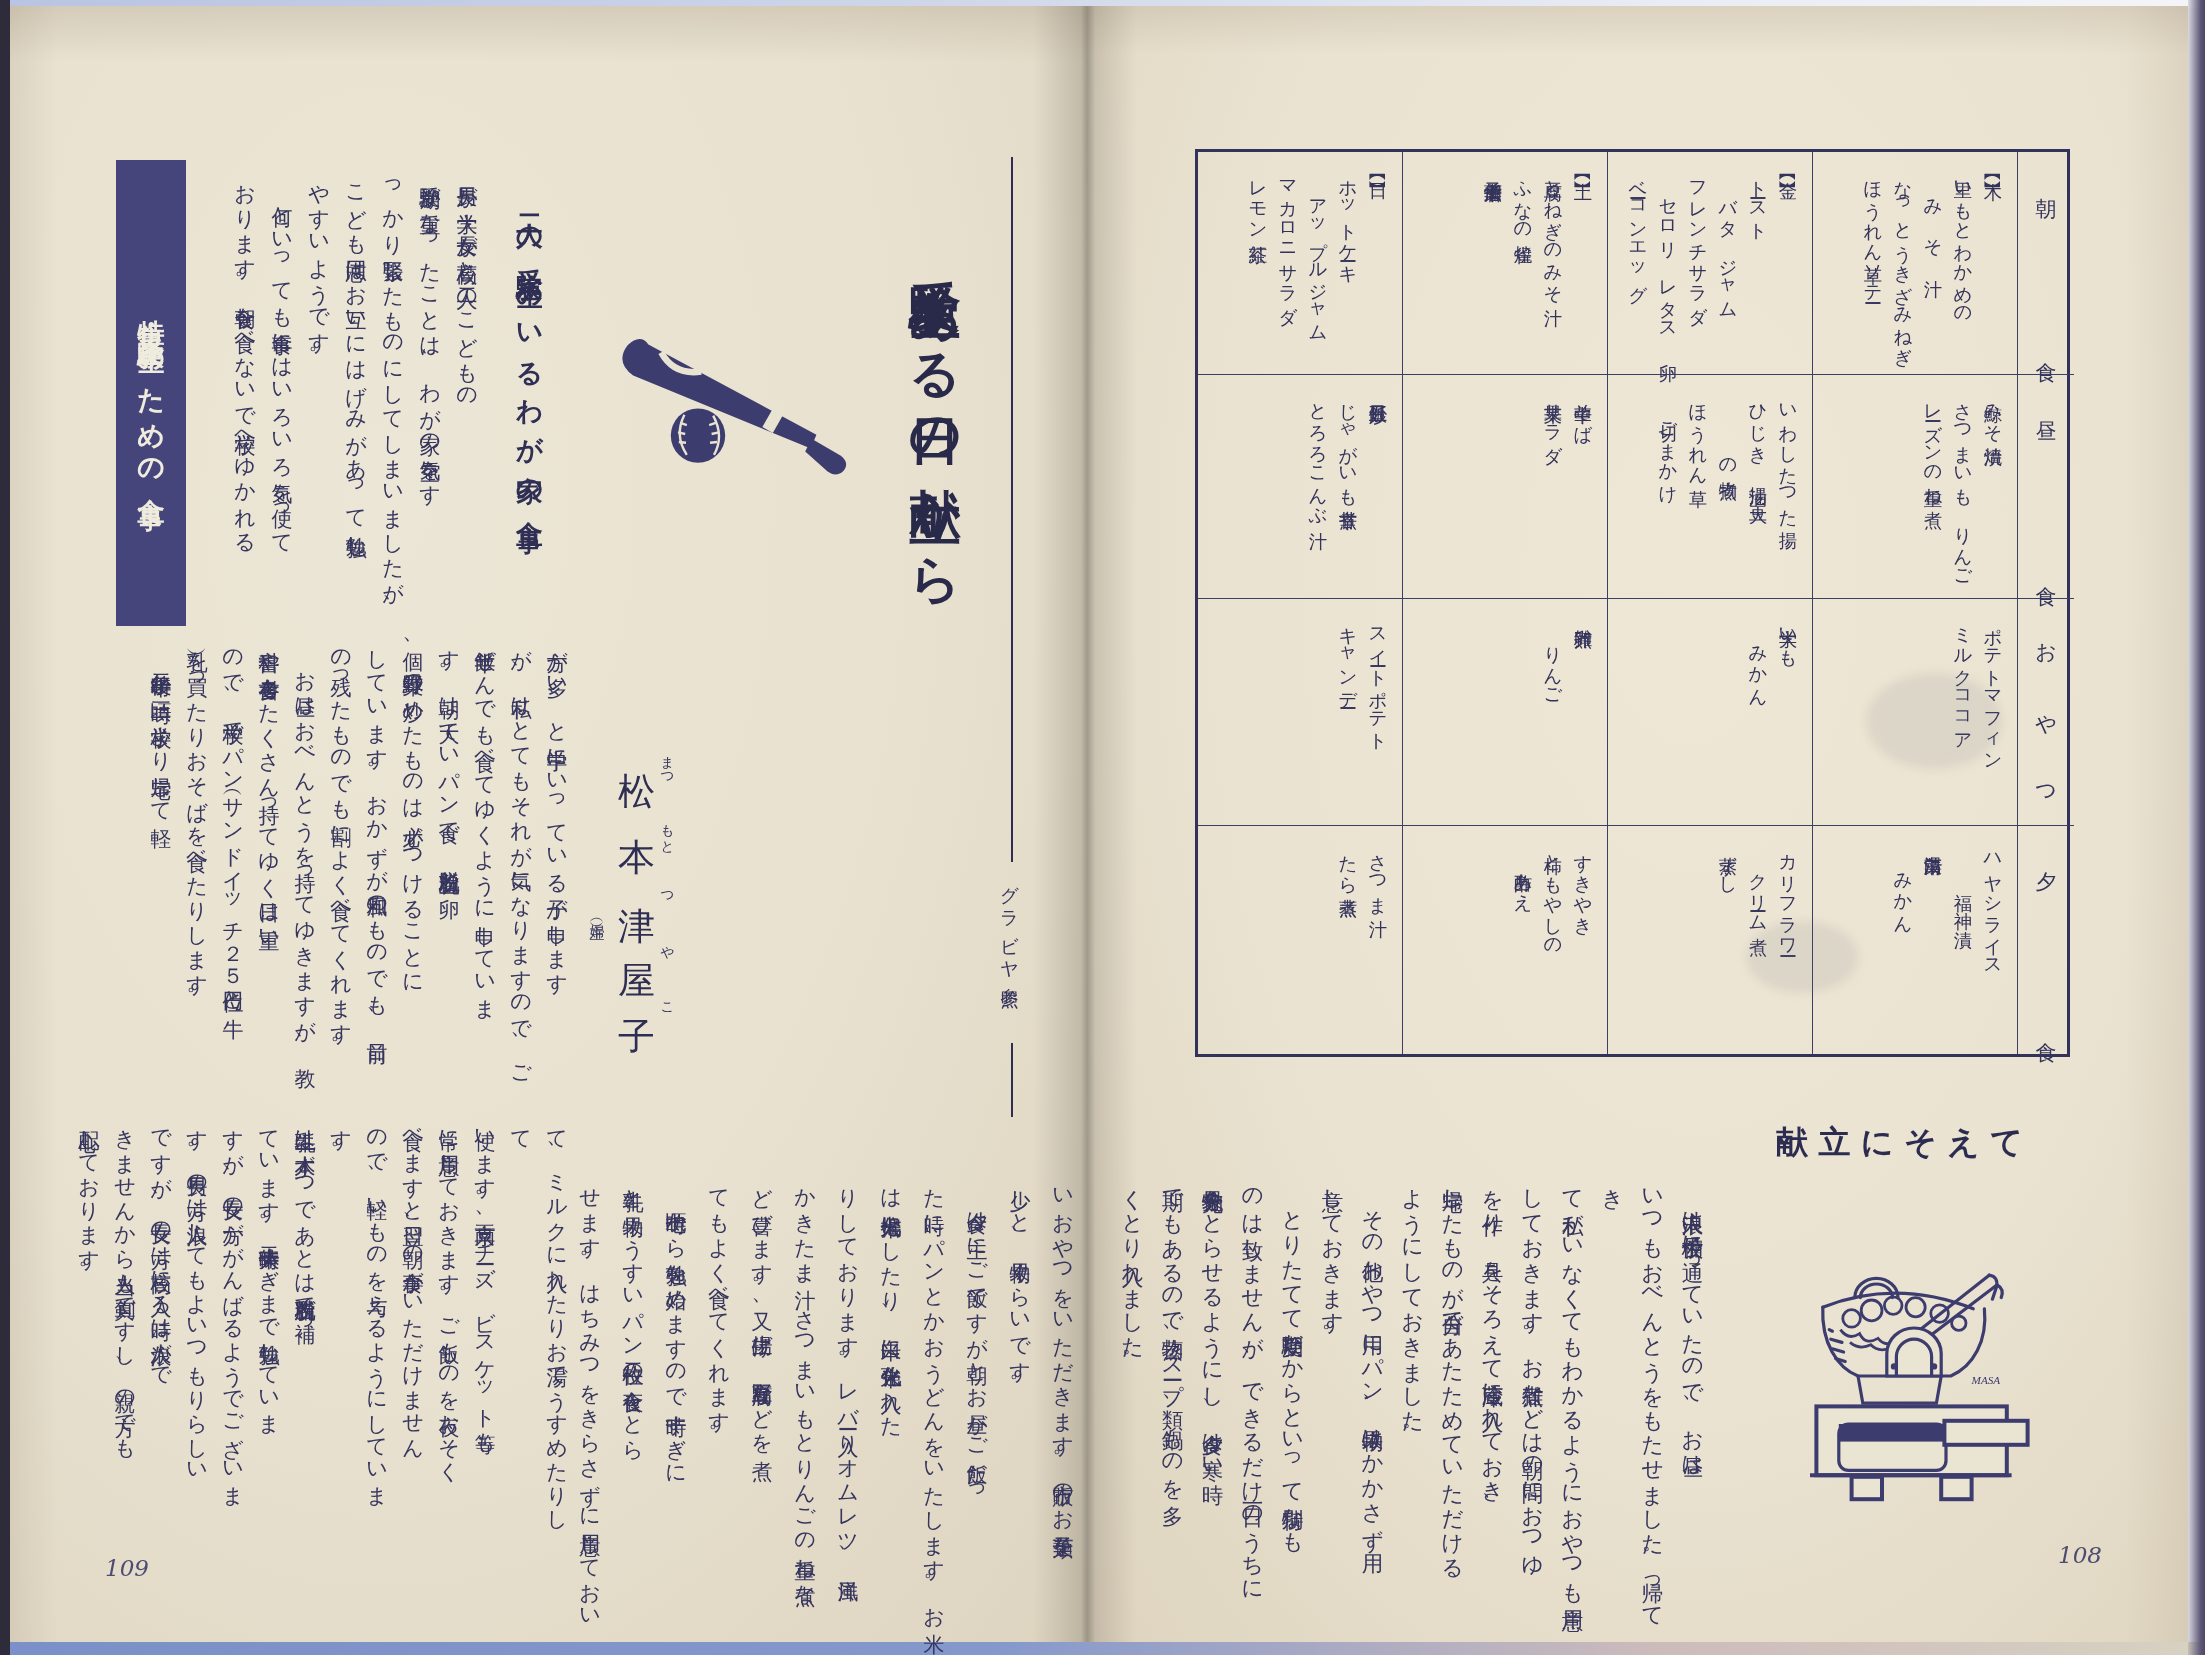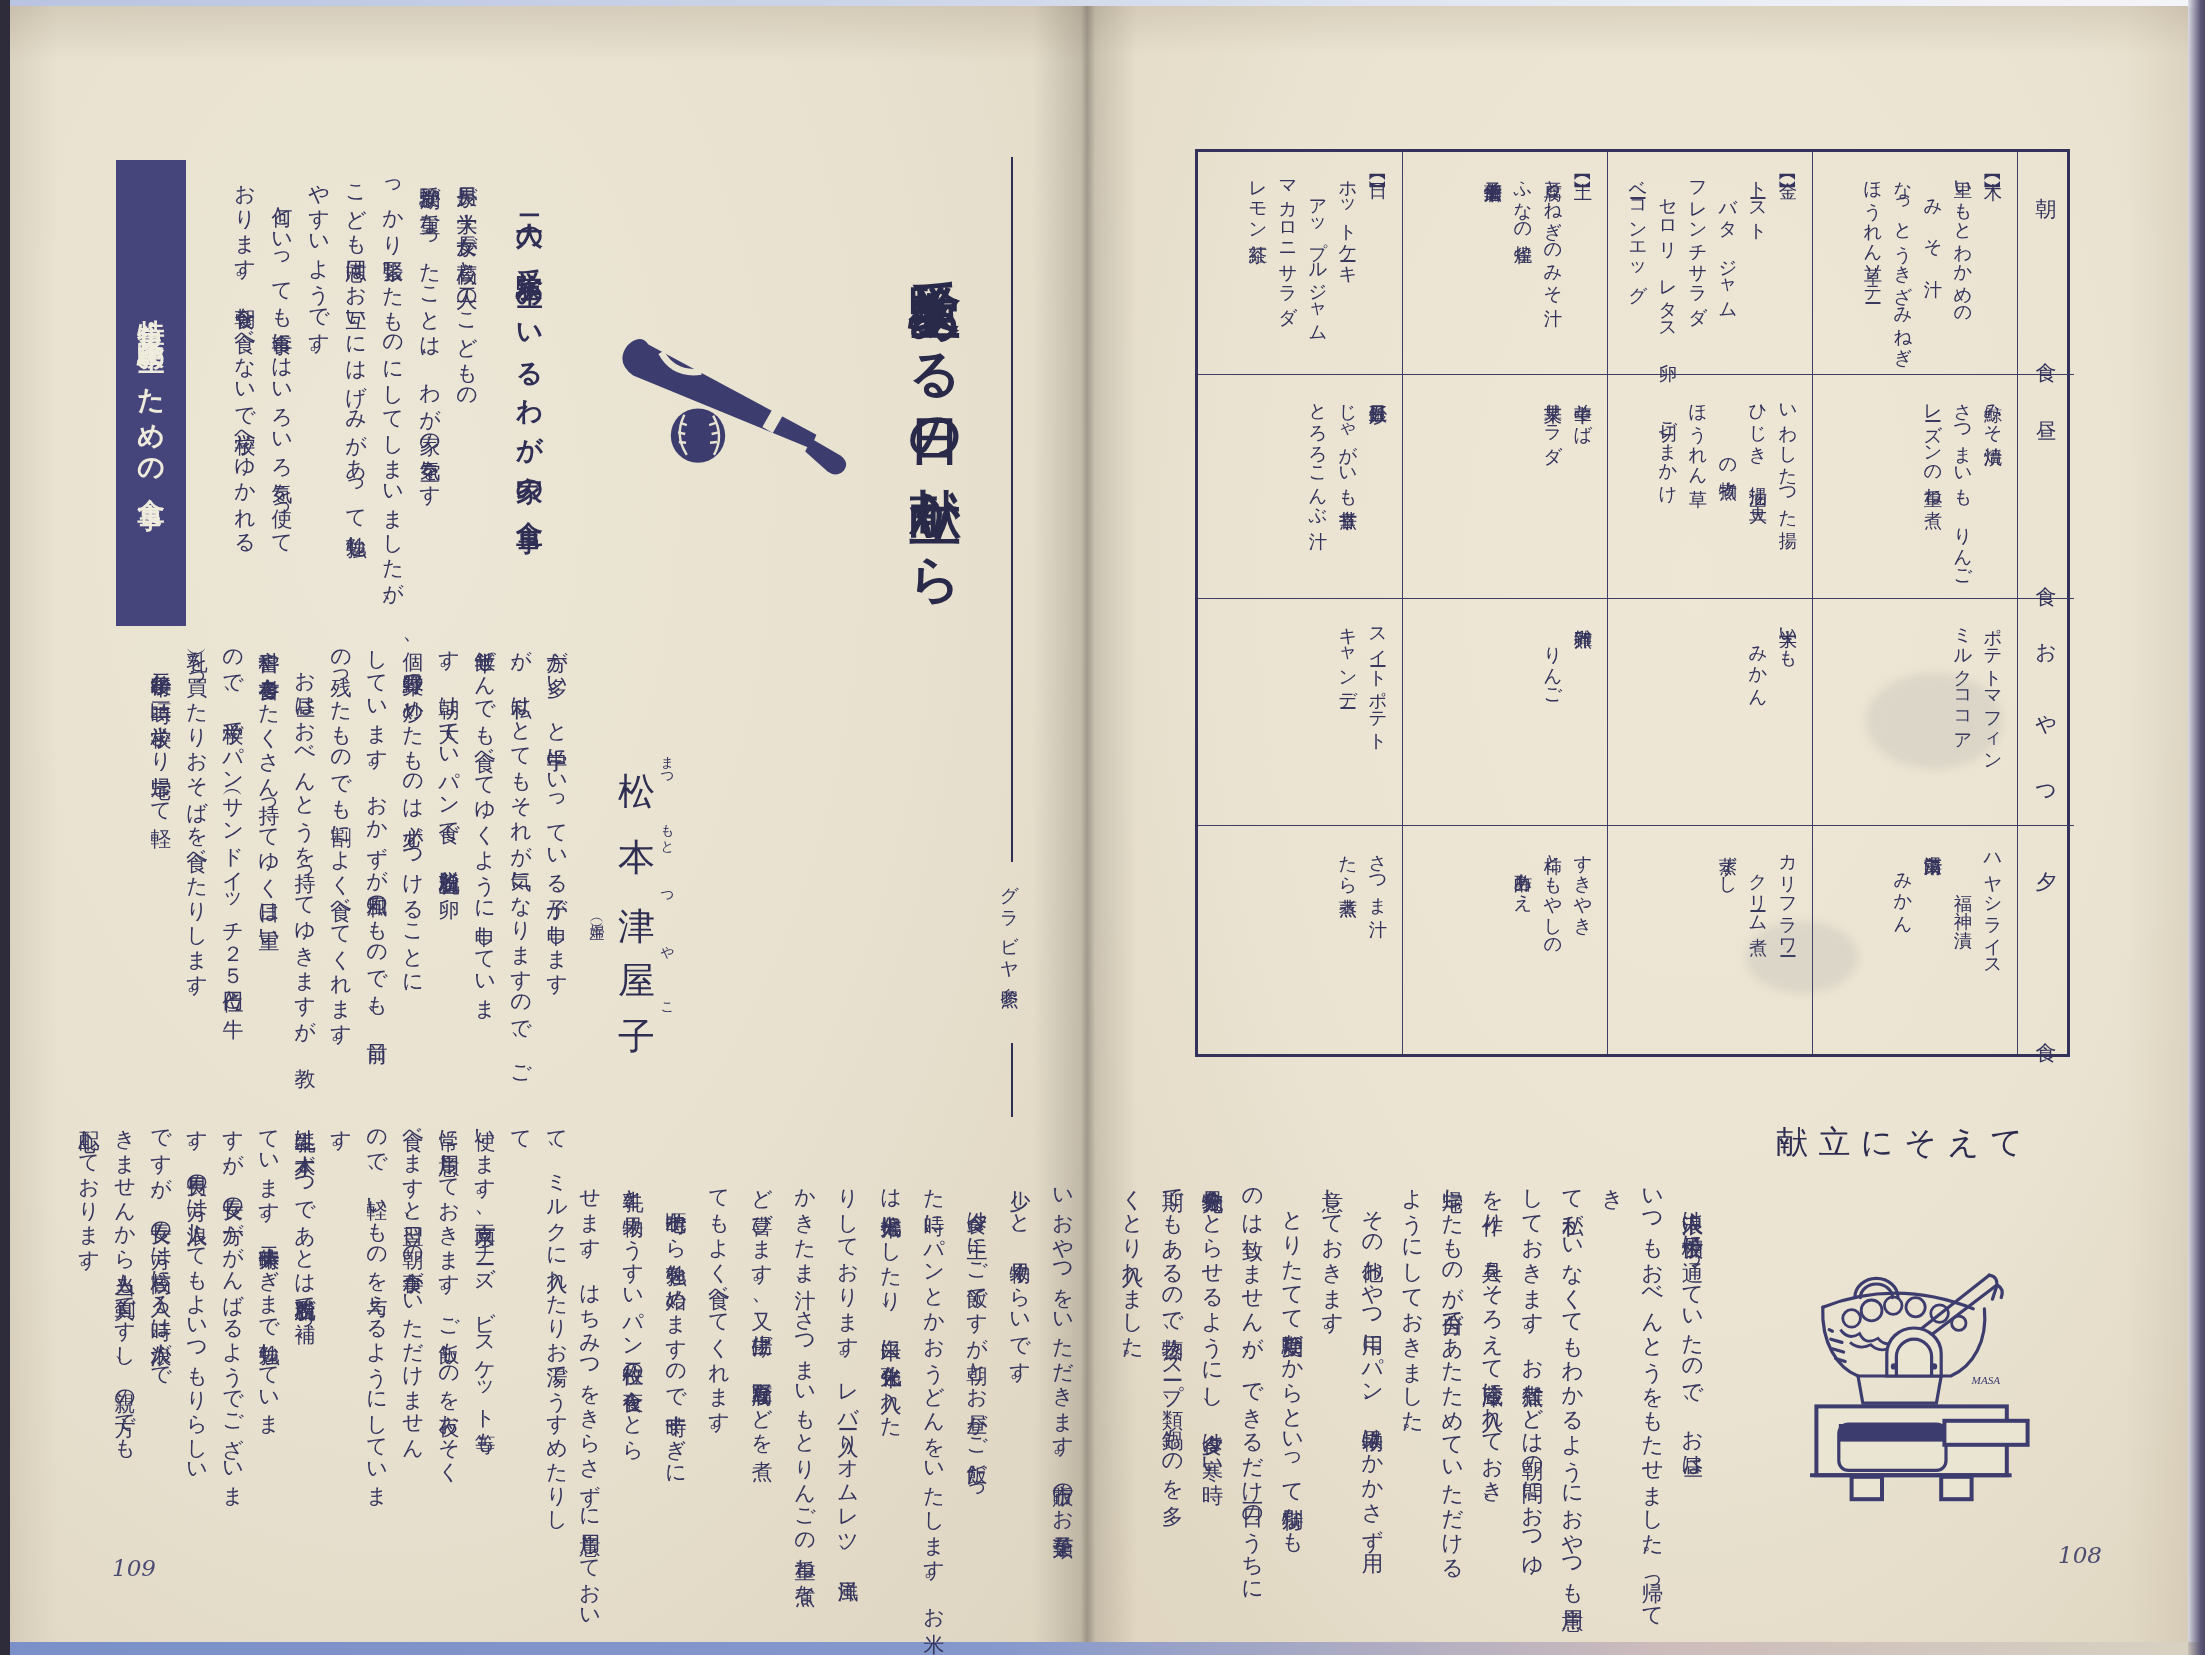--- a/index.html
+++ b/index.html
@@ -48,36 +48,36 @@
   .name-ch{left:621px;width:40px;font-size:37px;color:#2e2e52;}
   .kana{left:660px;width:16px;font-size:13.6px;letter-spacing:1.6px;}
   #author-role{left:587px;top:913px;font-size:15px;height:112px;}
   #body-upper{left:139px;top:635px;width:436px;height:466px;
      font-size:21px;line-height:36px;letter-spacing:0.8px;}
   #body-mid{left:562px;top:1174px;width:522px;height:460px;
      font-size:21px;line-height:43px;letter-spacing:0.8px;}
   #body-lower{left:139px;top:1115px;width:436px;height:424px;
      font-size:21px;line-height:36px;letter-spacing:0px;}
   .pagenum{font-style:italic;font-size:23px;color:#4c4c72;font-family:"DejaVu Serif",serif;}
-  #pagenum-109{left:112px;top:1555px;text-align:center;}
+  #pagenum-109{left:105px;top:1555px;text-align:center;}
   #pagenum-108{left:2058px;top:1542px;text-align:right;}
   
   #menu-table{left:1195px;top:149px;width:875px;height:908px;
      border:3.2px solid #32325a;box-sizing:border-box;
      display:grid;grid-template-columns:205px 205px 205px 205px 1fr;
      grid-template-rows:223px 224px 227px 1fr;}
   .cell{border-right:1.6px solid #3d3d66;border-bottom:1.6px solid #3d3d66;
      writing-mode:vertical-rl;text-orientation:upright;white-space:pre-wrap;
      font-size:18.4px;line-height:30px;padding:16px 9.6px 6.4px 4.8px;box-sizing:border-box;
      color:#33335c;}
   .cell:nth-child(5n){border-right:none;}
   .cell:nth-child(n+16){border-bottom:none;}
   .mealhdr{font-size:21px;padding:29px 13px;text-align:justify;text-align-last:justify;}
   
-  #kondate-heading{left:1776px;top:1121px;font-size:32px;font-weight:400;
+  #kondate-heading{left:1776px;top:1121px;font-size:32px;font-weight:700;
      letter-spacing:10.4px;color:#2c2c50;}
   #right-body{left:1151px;top:1174px;width:561px;height:463px;
      font-size:21.6px;line-height:40px;letter-spacing:0px;}
   .stain{position:absolute;background:rgba(110,110,125,.12);border-radius:50%;filter:blur(4.8px);}
 </style>
 </head>
 <body>
 
 <div class="abs" id="top-strip"></div>
 <div class="abs" id="page-left"></div>

